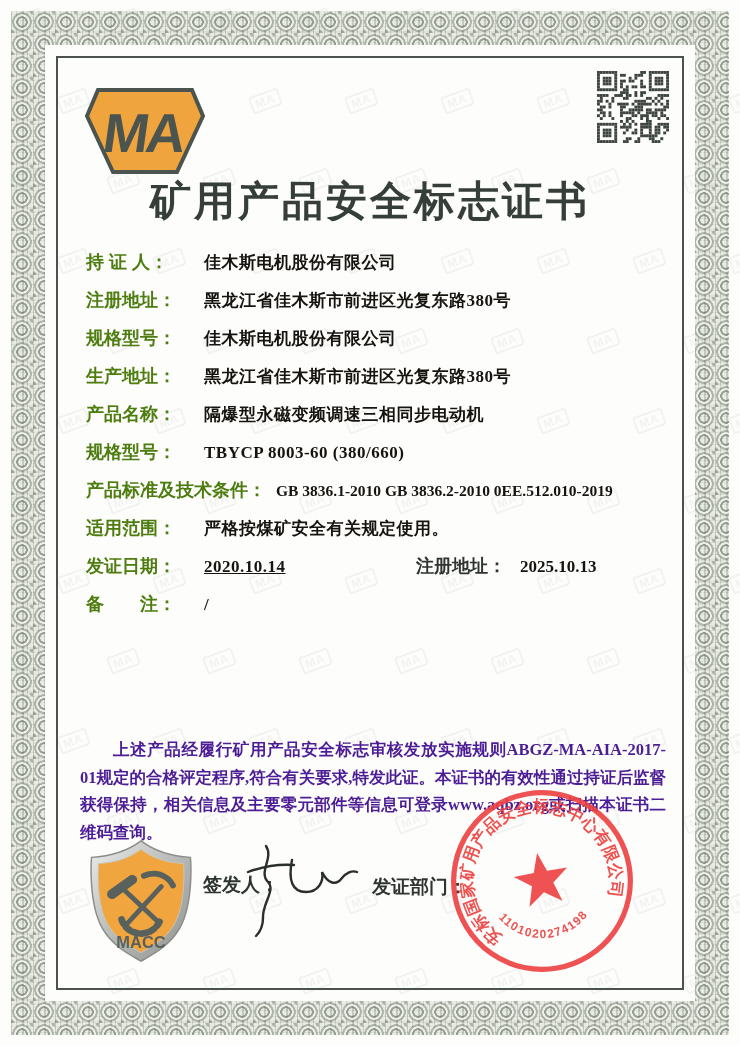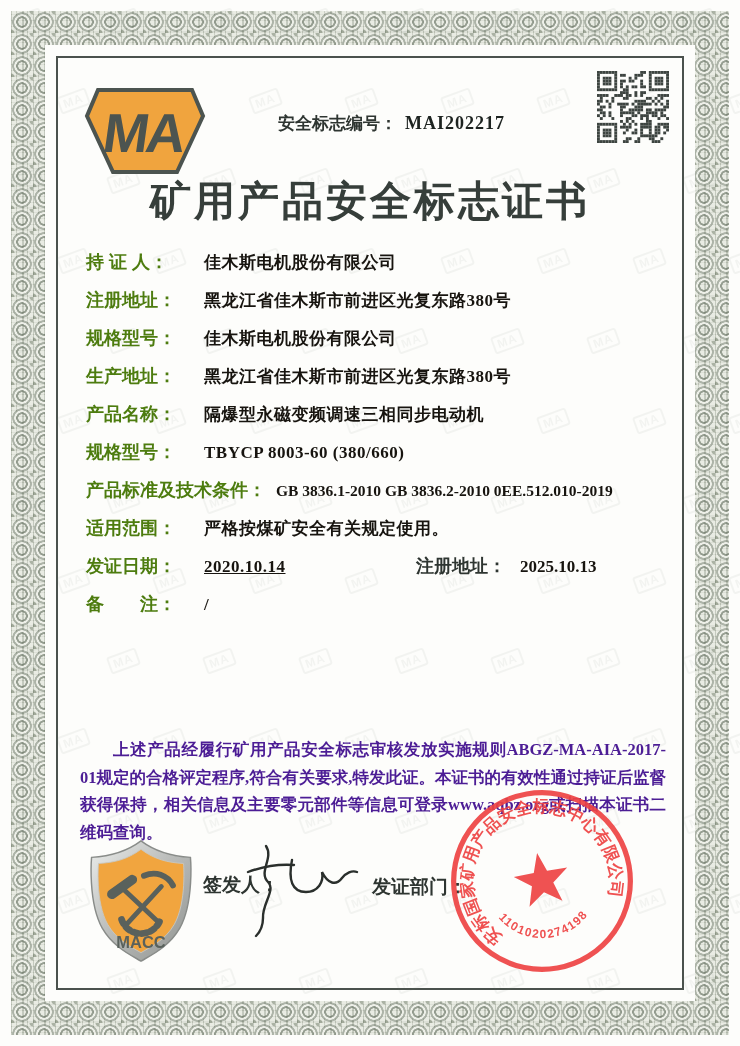--- a/index.html
+++ b/index.html
@@ -74,23 +74,20 @@
 
   <div class="content">
 
     <svg class="ma-logo" width="122" height="86" viewBox="0 0 122 86">
       <polygon points="14,2 108,2 119,28 93,84 29,84 3,28" fill="#f0a43e" stroke="#4c5450" stroke-width="4"></polygon>
       <g transform="skewX(-8)">
         <text x="26" y="64" font-family="Liberation Sans, sans-serif" font-size="55" font-weight="900" fill="#4c5450" letter-spacing="-3">MA</text>
       </g>
     </svg>
 
-    <div class="certno-line">
-      <span class="certno-label">安全标志编号：</span><span class="certno-value">MAI202217</span>
-    </div>
 
     <svg class="qr" id="qr-svg" width="72" height="72" viewBox="0 0 72 72">
         <rect x="0.00" y="0.00" width="2.88" height="2.88" fill="#3d4440"></rect>
         <rect x="2.88" y="0.00" width="2.88" height="2.88" fill="#3d4440"></rect>
         <rect x="5.76" y="0.00" width="2.88" height="2.88" fill="#3d4440"></rect>
         <rect x="8.64" y="0.00" width="2.88" height="2.88" fill="#3d4440"></rect>
         <rect x="11.52" y="0.00" width="2.88" height="2.88" fill="#3d4440"></rect>
         <rect x="14.40" y="0.00" width="2.88" height="2.88" fill="#3d4440"></rect>
         <rect x="17.28" y="0.00" width="2.88" height="2.88" fill="#3d4440"></rect>
         <rect x="0.00" y="2.88" width="2.88" height="2.88" fill="#3d4440"></rect>

